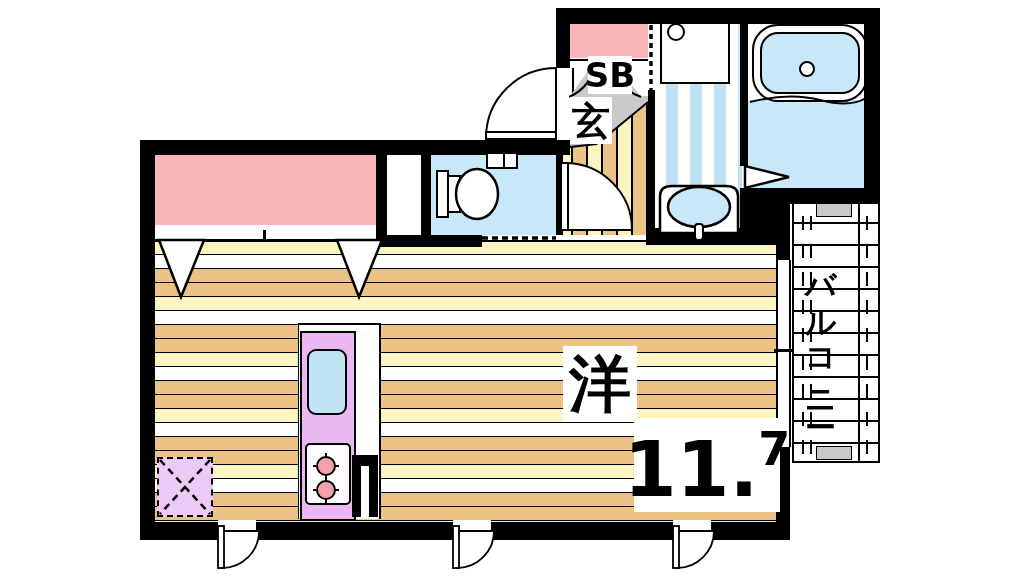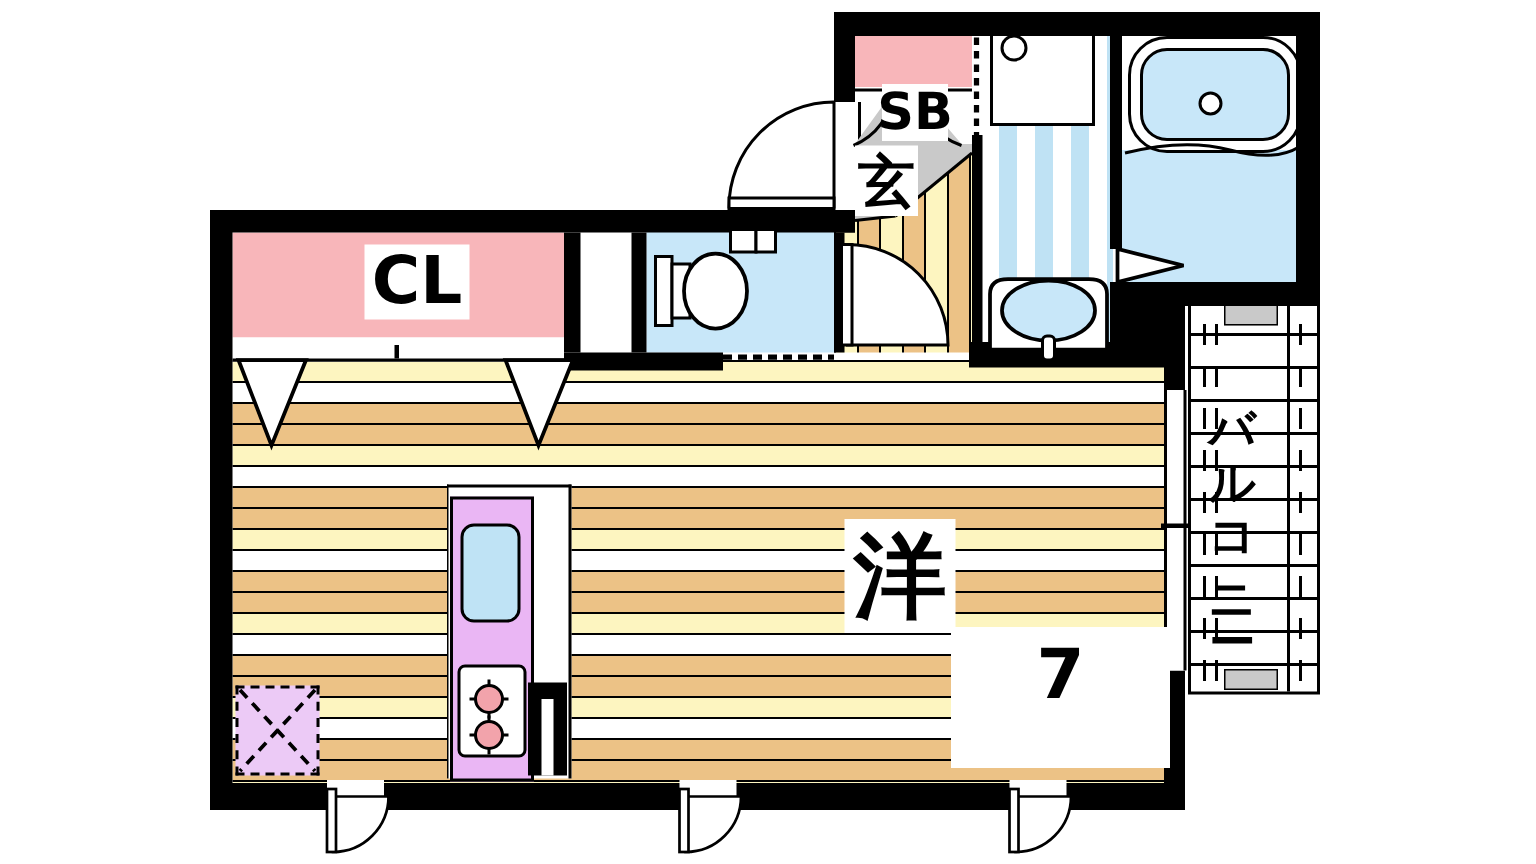--- a/index.html
+++ b/index.html
@@ -216,21 +216,21 @@
       <line x1="313" y1="490" x2="318" y2="490" stroke-width="2"></line>
         <line x1="334" y1="490" x2="339" y2="490" stroke-width="2"></line>
     </g>
 
     <g stroke="#000" stroke-width="2.5" stroke-dasharray="7 5">
       <line x1="160" y1="460" x2="210" y2="514"></line>
       <line x1="210" y1="460" x2="160" y2="514"></line>
     </g>
   </svg>
 
-  <div class="chip" id="lbl-cl">CL</div>
   <div class="chip" id="lbl-sb">SB</div>
   <div class="chip" id="lbl-gen">玄</div>
   <div class="chip" id="lbl-yo">洋</div>
   <div class="chip" id="lbl-size">
+    <span>11.</span>
       <sup>7</sup>
   </div>
 
 </div>
 
 </body></html>

